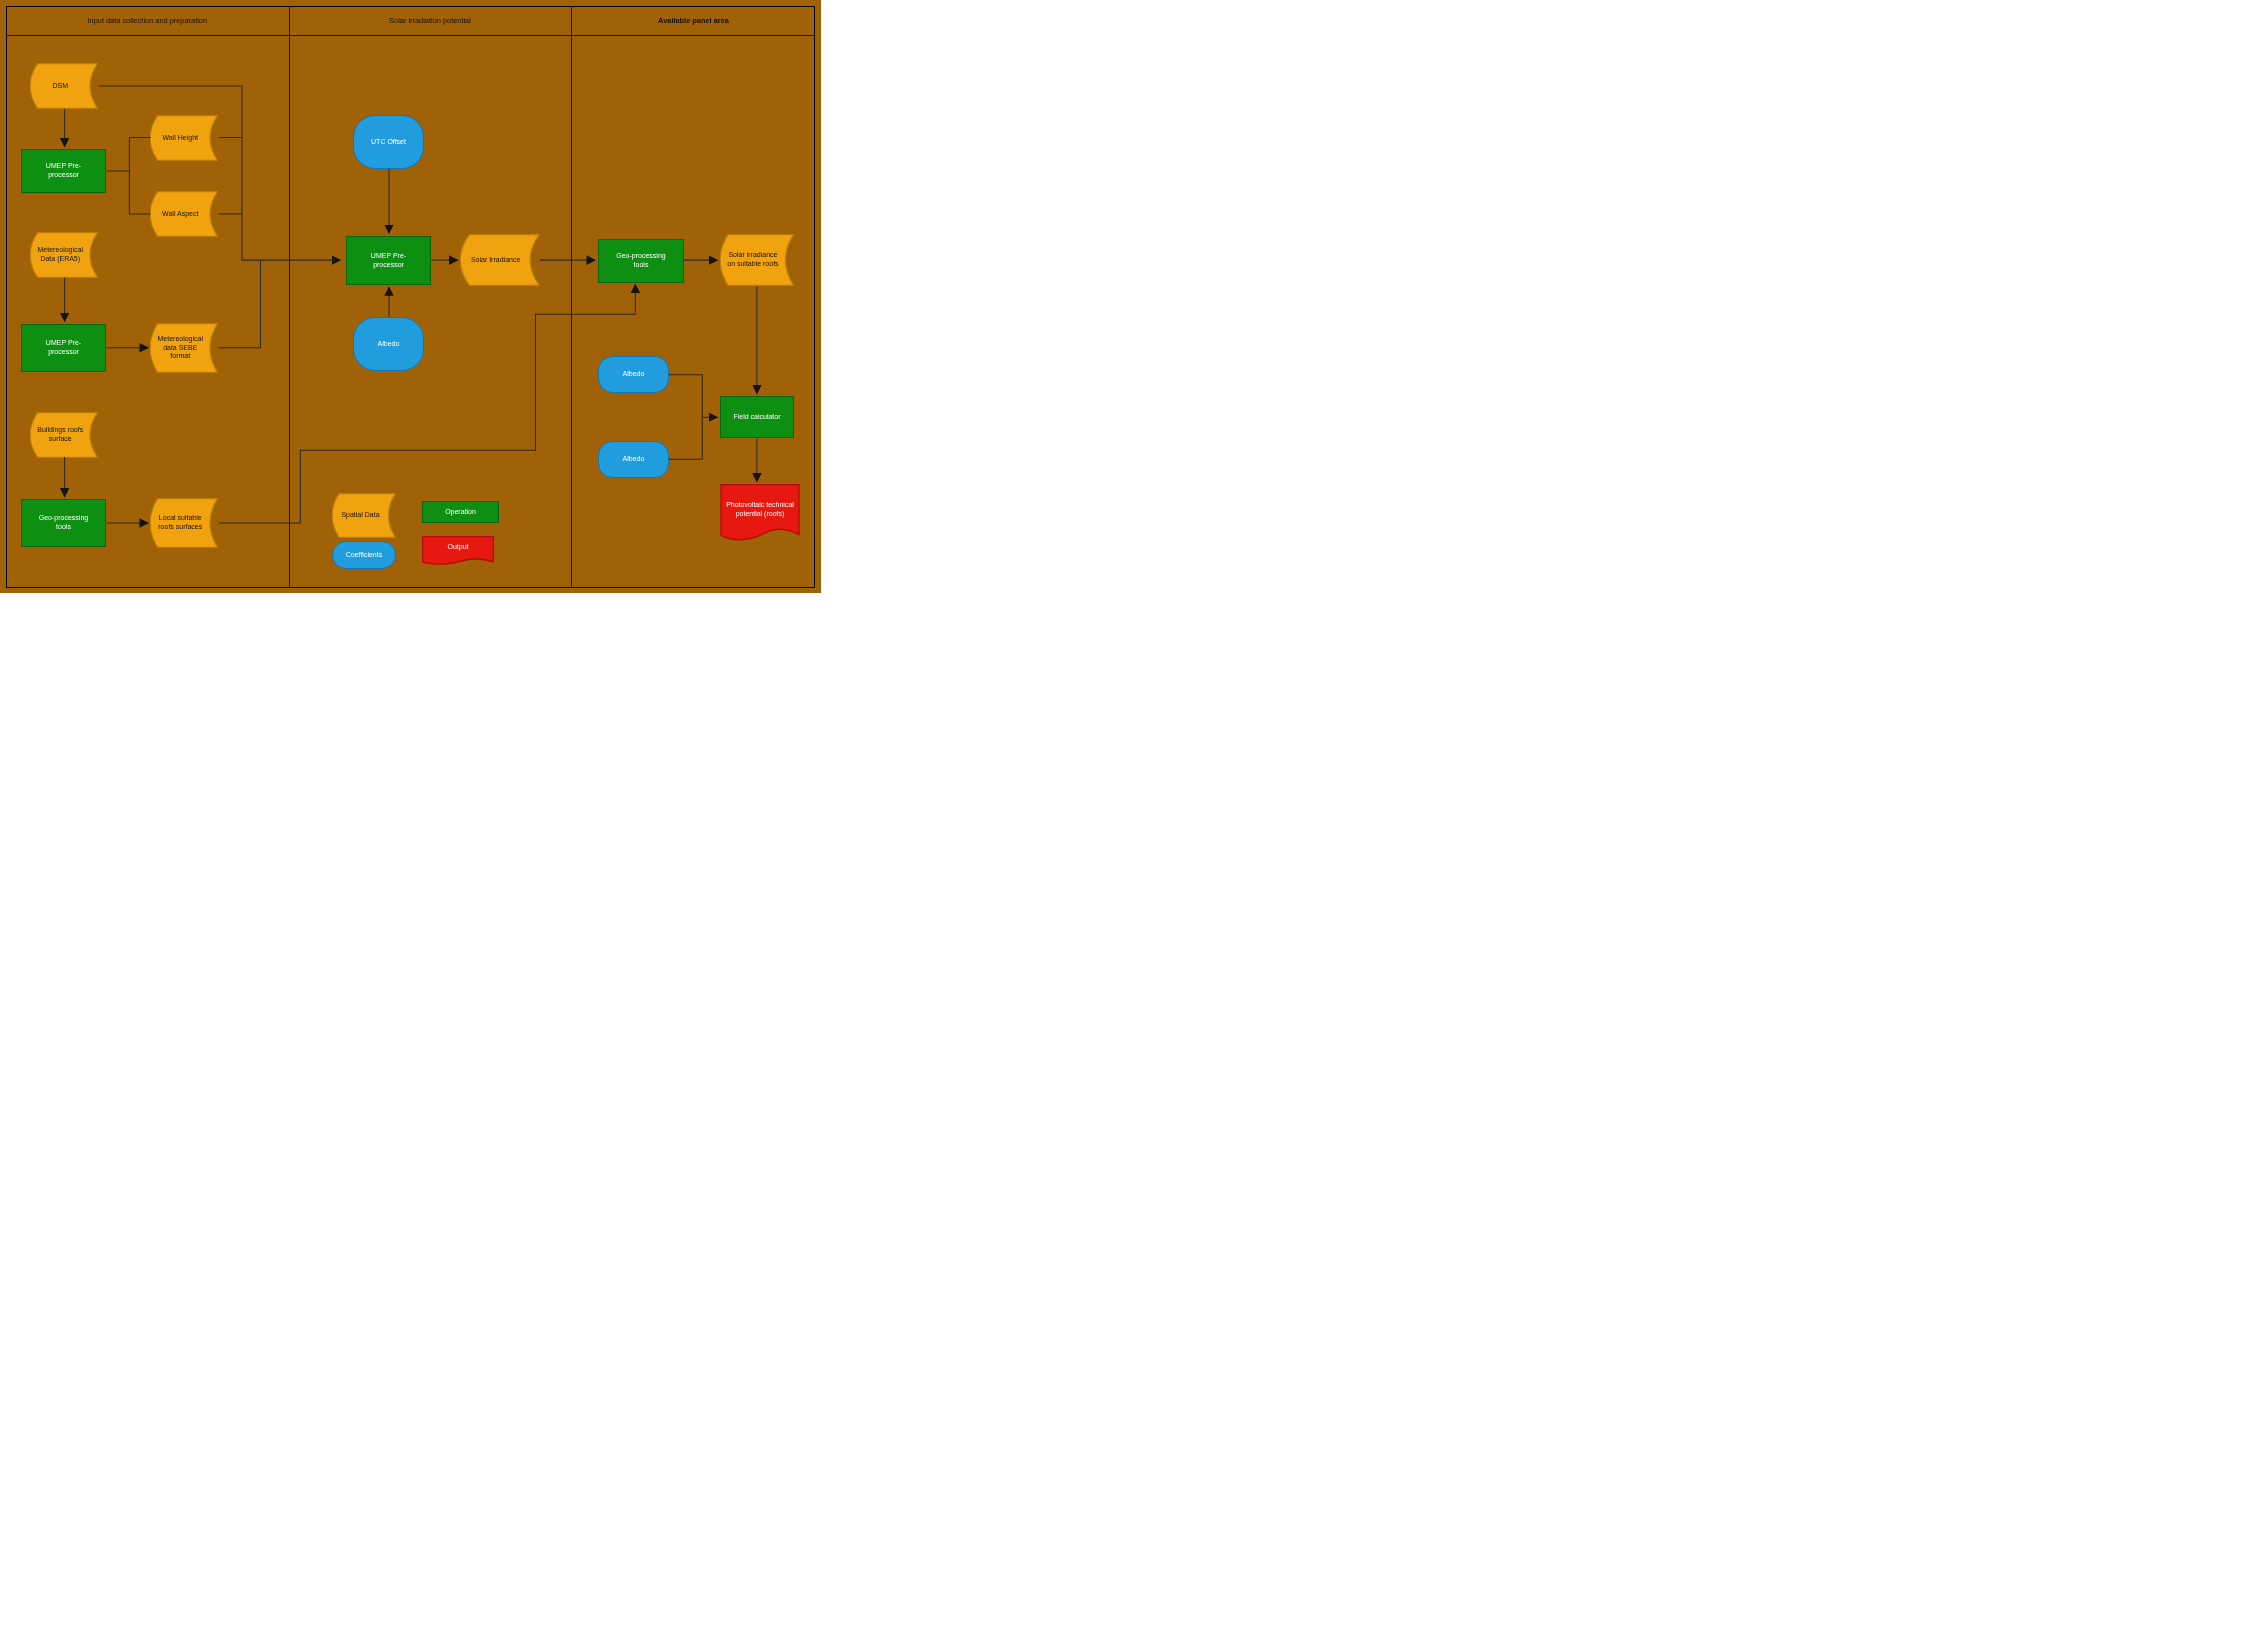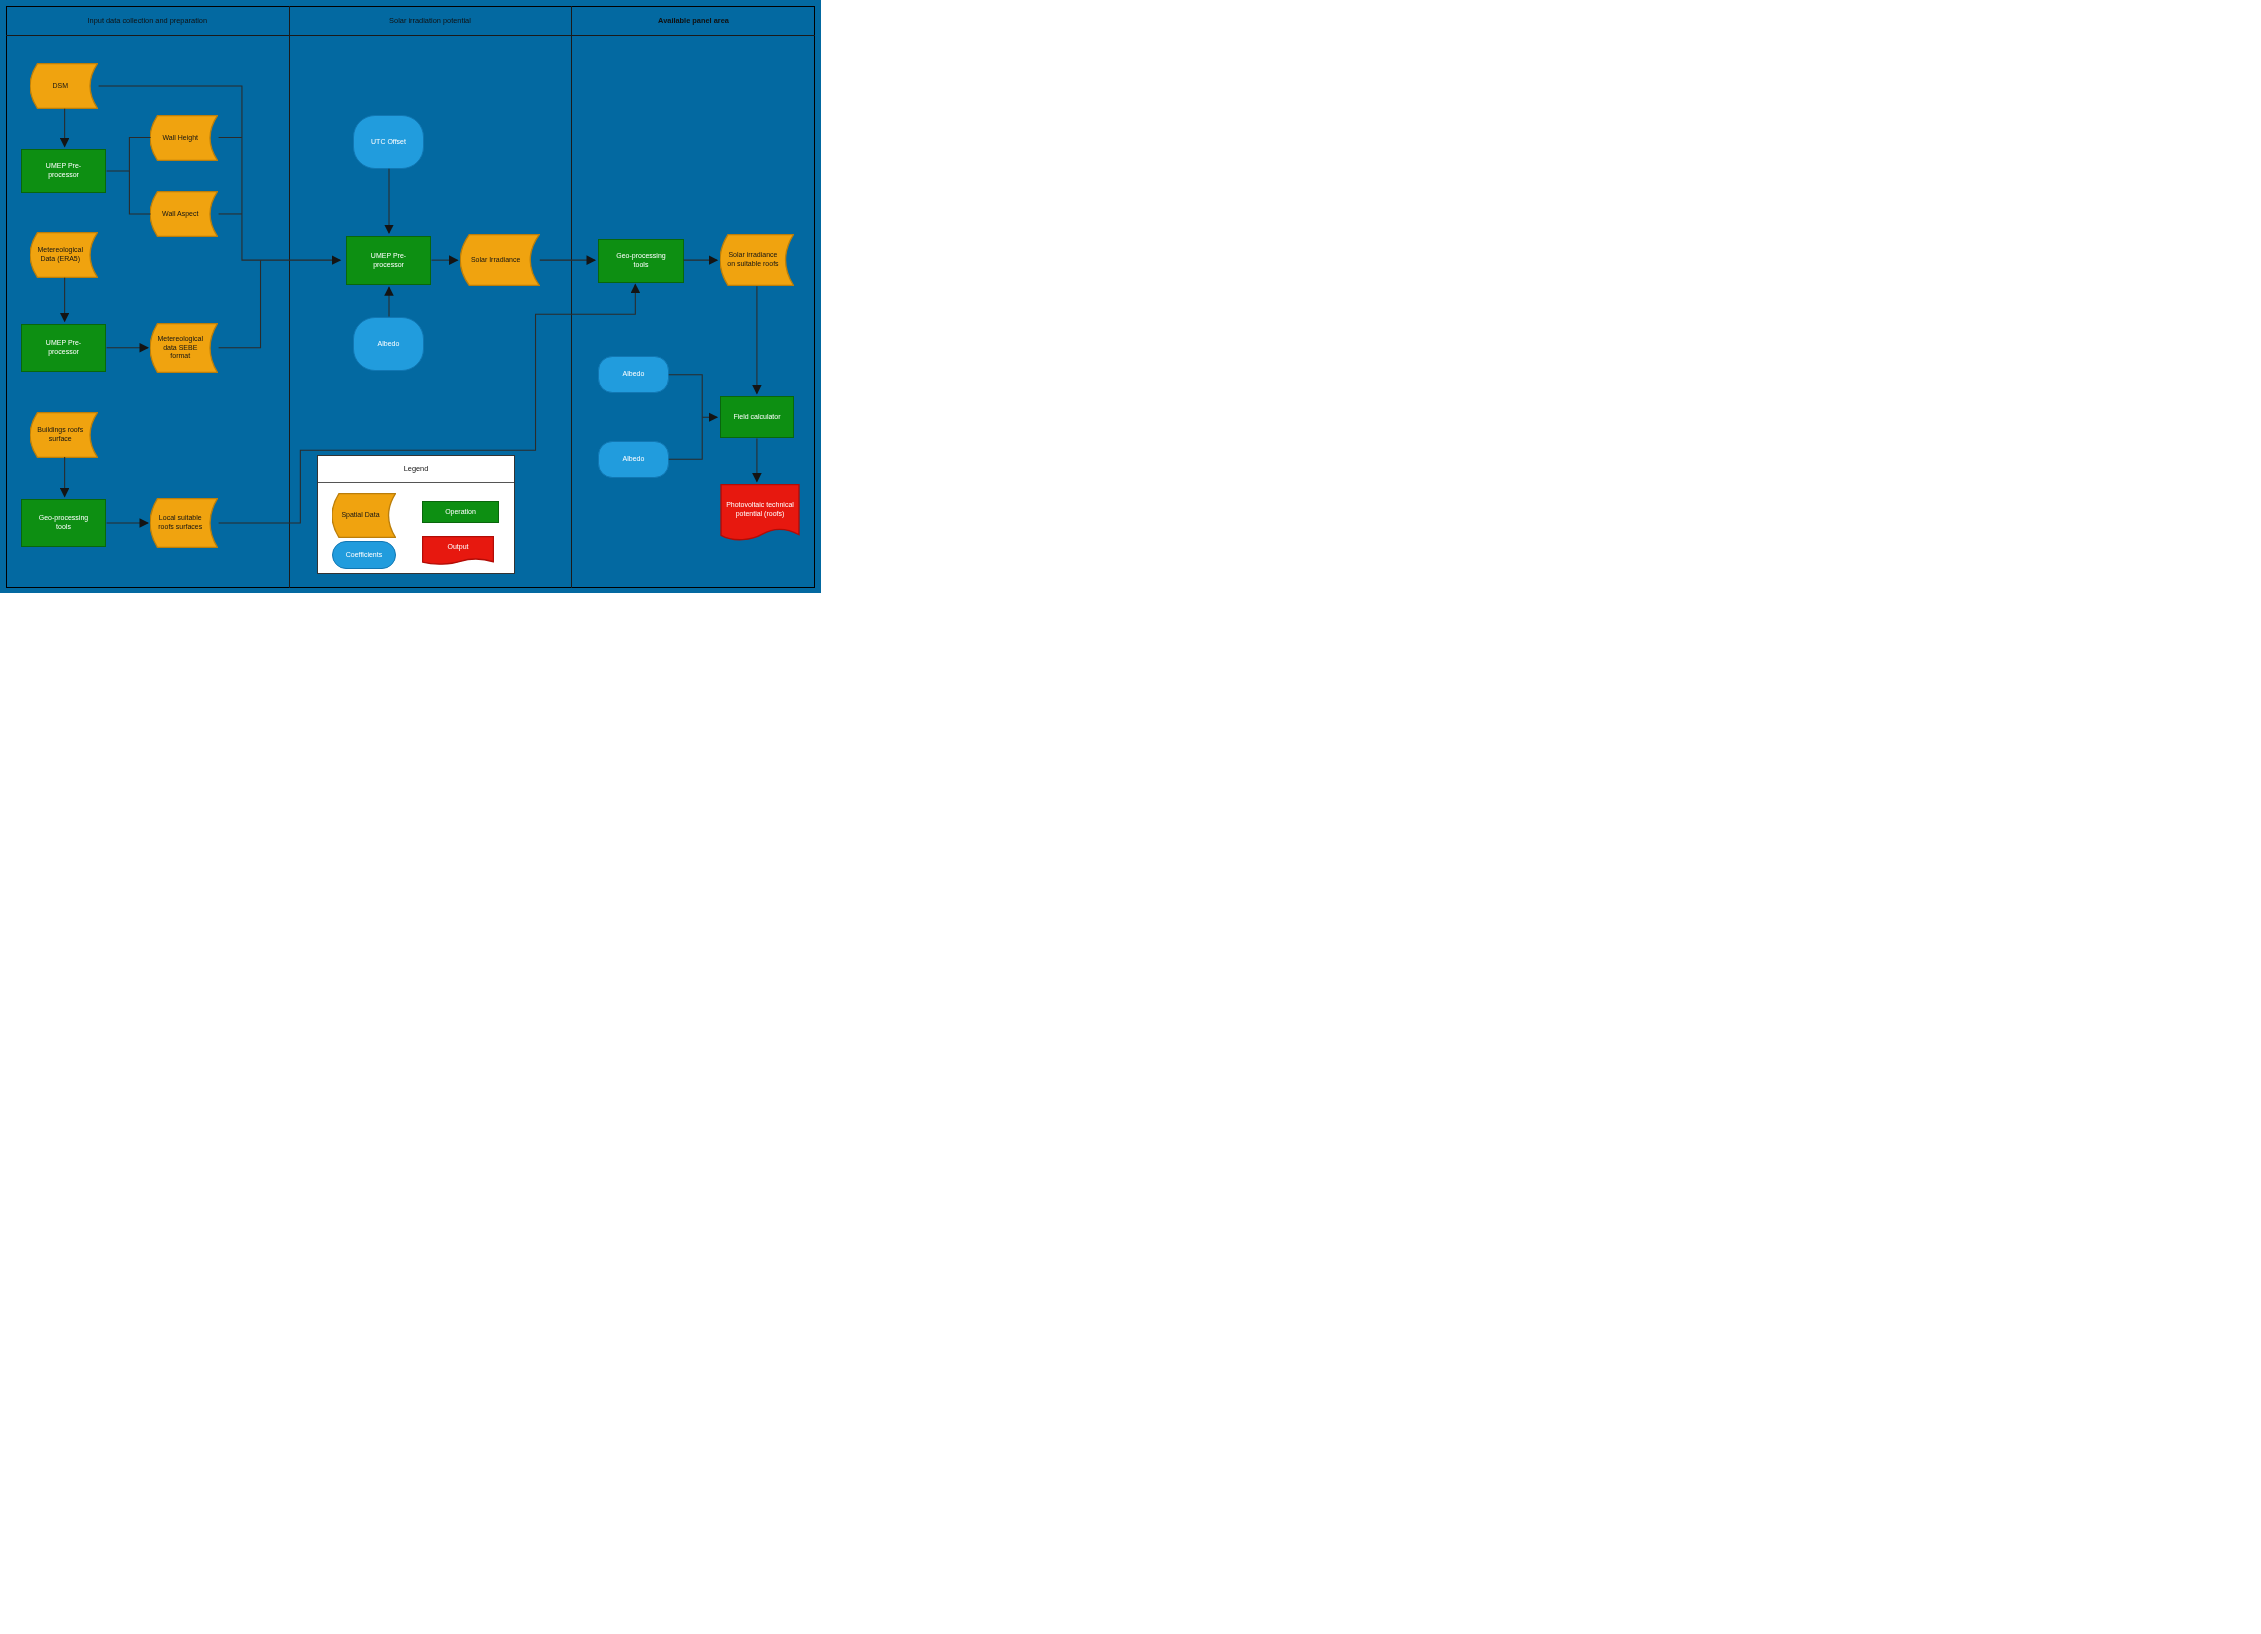--- a/index.html
+++ b/index.html
@@ -1,16 +1,16 @@
 <!DOCTYPE html>
 <html style="--c-op: #0D8F12; --c-op-s: #09660C; --c-cf: #219CDD; --c-cf-s: #1177B3; --c-line: #2B2B2B;font-size:8.5px"><head>
 <meta charset="utf-8">
 <style>
   html,body{margin:0;padding:0;background:#ffffff;font-family:"Liberation Sans",sans-serif;}
-  #canvas{position:relative;width:821px;height:593px;background:#0369a1;overflow:hidden;}
+  #canvas{position:relative;width:821px;height:593px;background:#a16207;overflow:hidden;}
   
   .frame{position:absolute;left:5.8px;top:5.8px;width:809px;height:582px;border:1.6px solid #000;box-sizing:border-box;}
   .vdiv{position:absolute;top:5.8px;height:582px;width:1.1px;background:#1a1a1a;}
   .hdr-line{position:absolute;left:5.8px;top:35px;width:809px;height:1.1px;background:#1a1a1a;}
   .col-title{position:absolute;top:5.8px;height:29px;line-height:29px;text-align:center;font-size:7.4px;color:#111;}
   
   .node{position:absolute;display:flex;align-items:center;justify-content:center;box-sizing:border-box;}
   .node .lbl{position:relative;z-index:2;text-align:center;font-size:7px;line-height:1.25;padding:0 3.2px;}
   .node.green{background:var(--c-op,#0d8f12);border:1.1px solid var(--c-op-s,#09660c);}
   .node.green .lbl{color:#fff;}
@@ -127,23 +127,20 @@
   <div class="node green" style="left:720px;top:396px;width:74px;height:42px;">
     <span class="lbl" style="max-width:64px;">Field calculator</span>
   </div>
   <div class="node wave" style="left:720px;top:484px;width:80px;height:59px;">
     <svg class="shape" viewBox="0 0 150 112">
         <path d="M 1,1 L 149,1 L 149,96.32 C 120,80.64 99,84 79.5,95.2 C 60,106.39999999999999 25.500000000000004,111 1,97.44 Z" fill="#E7180F" stroke="#B20C06" stroke-width="2.5"></path>
       </svg>
     <span class="lbl">Photovoltaic technical potential (roofs)</span>
   </div>
 
-  <div class="legend">
-    <div class="legend-title">Legend</div>
-  </div>
   <div class="node tape" style="left:332px;top:493px;width:64px;height:45px;">
     <svg class="shape" viewBox="0 0 120 84">
         <path d="M 13,1 L 119,1 Q 93,42 119,83 L 13,83 Q -13,42 13,1 Z" fill="#F0A30F" stroke="#BB7E0A" stroke-width="2.5"></path>
       </svg>
     <span class="lbl">Spatial Data</span>
   </div>
   <div class="node green" style="left:422px;top:501px;width:77px;height:22px;">
     <span class="lbl">Operation</span>
   </div>
   <div class="node blue r26" style="left:332px;top:541px;width:64px;height:28px;">

